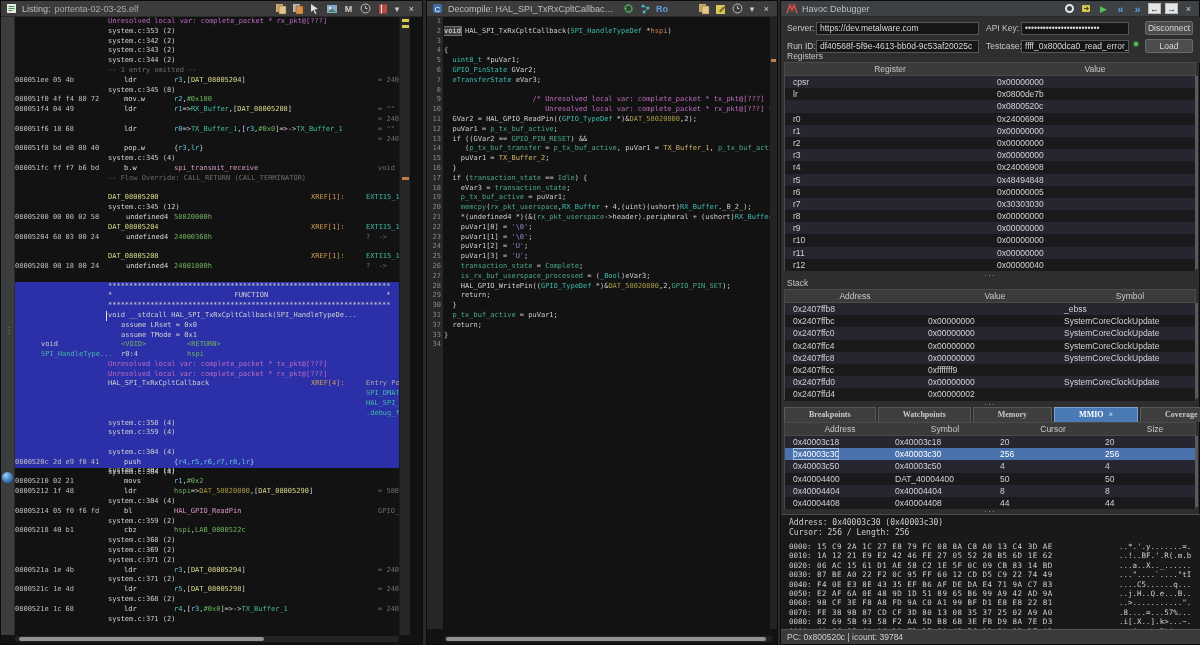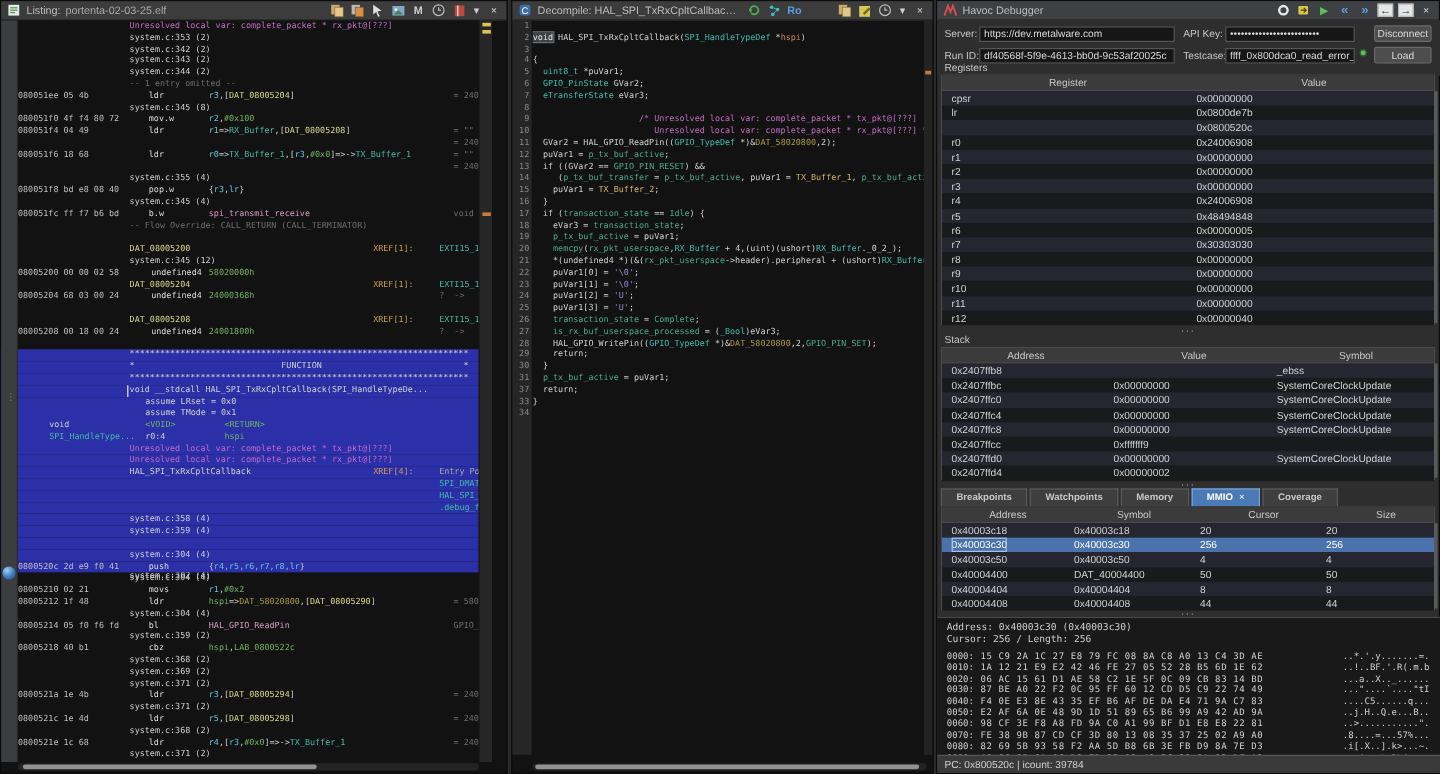--- a/index.html
+++ b/index.html
@@ -70,21 +70,21 @@
     text-align:center; transform:translateX(-50%); }
   .trow { position:relative; height:12.2px; font-size:8.5px; line-height:12.2px; color:#d2d2d2; }
   .trow:nth-child(odd) { background:#262631; }
   .trow:nth-child(even) { background:#191a1c; }
   .trow span { position:absolute; top:0; white-space:nowrap; }
   .trow.selrow { background:#4a72ad; color:#ffffff; }
   .trow.selrow .cell0 { outline:1px solid #a9c2e2; outline-offset:-1px; }
   .grip { position:absolute; width:100%; text-align:center; color:#9a9a9a; font-size:9px; line-height:5px; letter-spacing:1px; }
   #tabbar { position:absolute; left:3px; top:406px; height:15px; display:flex; gap:2px; }
   .tab { background:#3e3e3e; border:1px solid #5a5a5a; border-bottom:none; color:#c8c8c8;
-    font-size:8px; font-weight:bold; line-height:14px; padding:0 12px; white-space:nowrap; }
+    font-size:8px; font-weight:bold; line-height:14px; padding:0 24px; white-space:nowrap;font-family:Liberation Serif, serif; }
   .tab.active { background:#4a7ab5; color:#fff; border-color:#7aa3d4; }
   .tab .tclose { margin-left:5px; font-weight:normal; }
   #hex-view { position:absolute; left:0; top:513px; width:420px; height:117px; background:#191919;
     border-top:1px solid #4a4a4a; color:#cfcfcf; }
   .hexhdr { position:absolute; left:8px; font-family:"DejaVu Sans Mono",monospace; font-size:8px; line-height:9.5px; white-space:pre; }
   .hexrow { position:relative; height:9.4px; font-family:"DejaVu Sans Mono",monospace; font-size:7.5px; line-height:9.4px; }
   .hexrow span { position:absolute; top:0; white-space:pre; }
   .hx-off { left:8px; } .hx-b { left:36px; letter-spacing:0.5px; } .hx-a { left:338px; }
   #dbg-status { position:absolute; left:0; bottom:0; width:420px; height:15px; background:#3a3a3a;
     border-top:1px solid #555; font-size:8.5px; color:#d0d0d0; line-height:14px; padding-left:6px; }
@@ -159,21 +159,20 @@
           <div class="lrow"><span class="abs" style="left: 107px;"><span class="c-pln">system.c:343 (2)</span></span></div>
           <div class="lrow"><span class="abs" style="left: 107px;"><span class="c-pln">system.c:344 (2)</span></span></div>
           <div class="lrow"><span class="abs" style="left: 107px;"><span class="c-dim">-- 1 entry omitted --</span></span></div>
           <div class="lrow"><span class="abs" style="left: 14px;"><span class="c-adr">080051ee 05 4b</span></span><span class="abs" style="left: 123px;"><span class="c-mn">ldr</span></span><span class="abs" style="left: 173px;"><span class="c-reg">r3</span><span class="c-pln">,[</span><span class="c-dat">DAT_08005204</span><span class="c-pln">]</span></span><span class="abs" style="left: 377px;"><span class="c-dim">= 2400</span></span></div>
           <div class="lrow"><span class="abs" style="left: 107px;"><span class="c-pln">system.c:345 (8)</span></span></div>
           <div class="lrow"><span class="abs" style="left: 14px;"><span class="c-adr">080051f0 4f f4 80 72</span></span><span class="abs" style="left: 123px;"><span class="c-mn">mov.w</span></span><span class="abs" style="left: 173px;"><span class="c-reg">r2</span><span class="c-pln">,</span><span class="c-num">#0x100</span></span></div>
           <div class="lrow"><span class="abs" style="left: 14px;"><span class="c-adr">080051f4 04 49</span></span><span class="abs" style="left: 123px;"><span class="c-mn">ldr</span></span><span class="abs" style="left: 173px;"><span class="c-reg">r1</span><span class="c-pln">=&gt;</span><span class="c-sym">RX_Buffer</span><span class="c-pln">,[</span><span class="c-dat">DAT_08005208</span><span class="c-pln">]</span></span><span class="abs" style="left: 377px;"><span class="c-dim">= ""</span></span></div>
           <div class="lrow"><span class="abs" style="left: 377px;"><span class="c-dim">= 2400</span></span></div>
           <div class="lrow"><span class="abs" style="left: 14px;"><span class="c-adr">080051f6 18 68</span></span><span class="abs" style="left: 123px;"><span class="c-mn">ldr</span></span><span class="abs" style="left: 173px;"><span class="c-reg">r0</span><span class="c-pln">=&gt;</span><span class="c-sym">TX_Buffer_1</span><span class="c-pln">,[</span><span class="c-reg">r3</span><span class="c-pln">,</span><span class="c-num">#0x0</span><span class="c-pln">]=&gt;-&gt;</span><span class="c-sym">TX_Buffer_1</span></span><span class="abs" style="left: 377px;"><span class="c-dim">= ""</span></span></div>
           <div class="lrow"><span class="abs" style="left: 377px;"><span class="c-dim">= 2400</span></span></div>
-          <div class="lrow"><span class="abs" style="left: 107px;"><span class="c-pln">system.c:355 (4)</span></span></div>
           <div class="lrow"><span class="abs" style="left: 14px;"><span class="c-adr">080051f8 bd e8 08 40</span></span><span class="abs" style="left: 123px;"><span class="c-mn">pop.w</span></span><span class="abs" style="left: 173px;"><span class="c-pln">{</span><span class="c-reg">r3</span><span class="c-pln">,</span><span class="c-reg">lr</span><span class="c-pln">}</span></span></div>
           <div class="lrow"><span class="abs" style="left: 107px;"><span class="c-pln">system.c:345 (4)</span></span></div>
           <div class="lrow"><span class="abs" style="left: 14px;"><span class="c-adr">080051fc ff f7 b6 bd</span></span><span class="abs" style="left: 123px;"><span class="c-mn">b.w</span></span><span class="abs" style="left: 173px;"><span class="c-fn">spi_transmit_receive</span></span><span class="abs" style="left: 377px;"><span class="c-dim">void s</span></span></div>
           <div class="lrow"><span class="abs" style="left: 107px;"><span class="c-dim">-- Flow Override: CALL_RETURN (CALL_TERMINATOR)</span></span></div>
           <div class="lrow"></div>
           <div class="lrow"><span class="abs" style="left: 107px;"><span class="c-dat">DAT_08005200</span></span><span class="abs" style="left: 310px;"><span class="c-xrf">XREF[1]:</span></span><span class="abs" style="left: 365px;"><span class="c-xsm">EXTI15_10_</span></span></div>
           <div class="lrow"><span class="abs" style="left: 107px;"><span class="c-pln">system.c:345 (12)</span></span></div>
           <div class="lrow"><span class="abs" style="left: 14px;"><span class="c-adr">08005200 00 00 02 58</span></span><span class="abs" style="left: 125px;"><span class="c-mn">undefined4</span></span><span class="abs" style="left: 173px;"><span class="c-num">58020000h</span></span></div>
           <div class="lrow"><span class="abs" style="left: 107px;"><span class="c-dat">DAT_08005204</span></span><span class="abs" style="left: 310px;"><span class="c-xrf">XREF[1]:</span></span><span class="abs" style="left: 365px;"><span class="c-xsm">EXTI15_10_</span></span></div>
           <div class="lrow"><span class="abs" style="left: 14px;"><span class="c-adr">08005204 68 03 00 24</span></span><span class="abs" style="left: 125px;"><span class="c-mn">undefined4</span></span><span class="abs" style="left: 173px;"><span class="c-num">24000368h</span></span><span class="abs" style="left: 365px;"><span class="c-dim">?  -&gt;</span></span></div>

